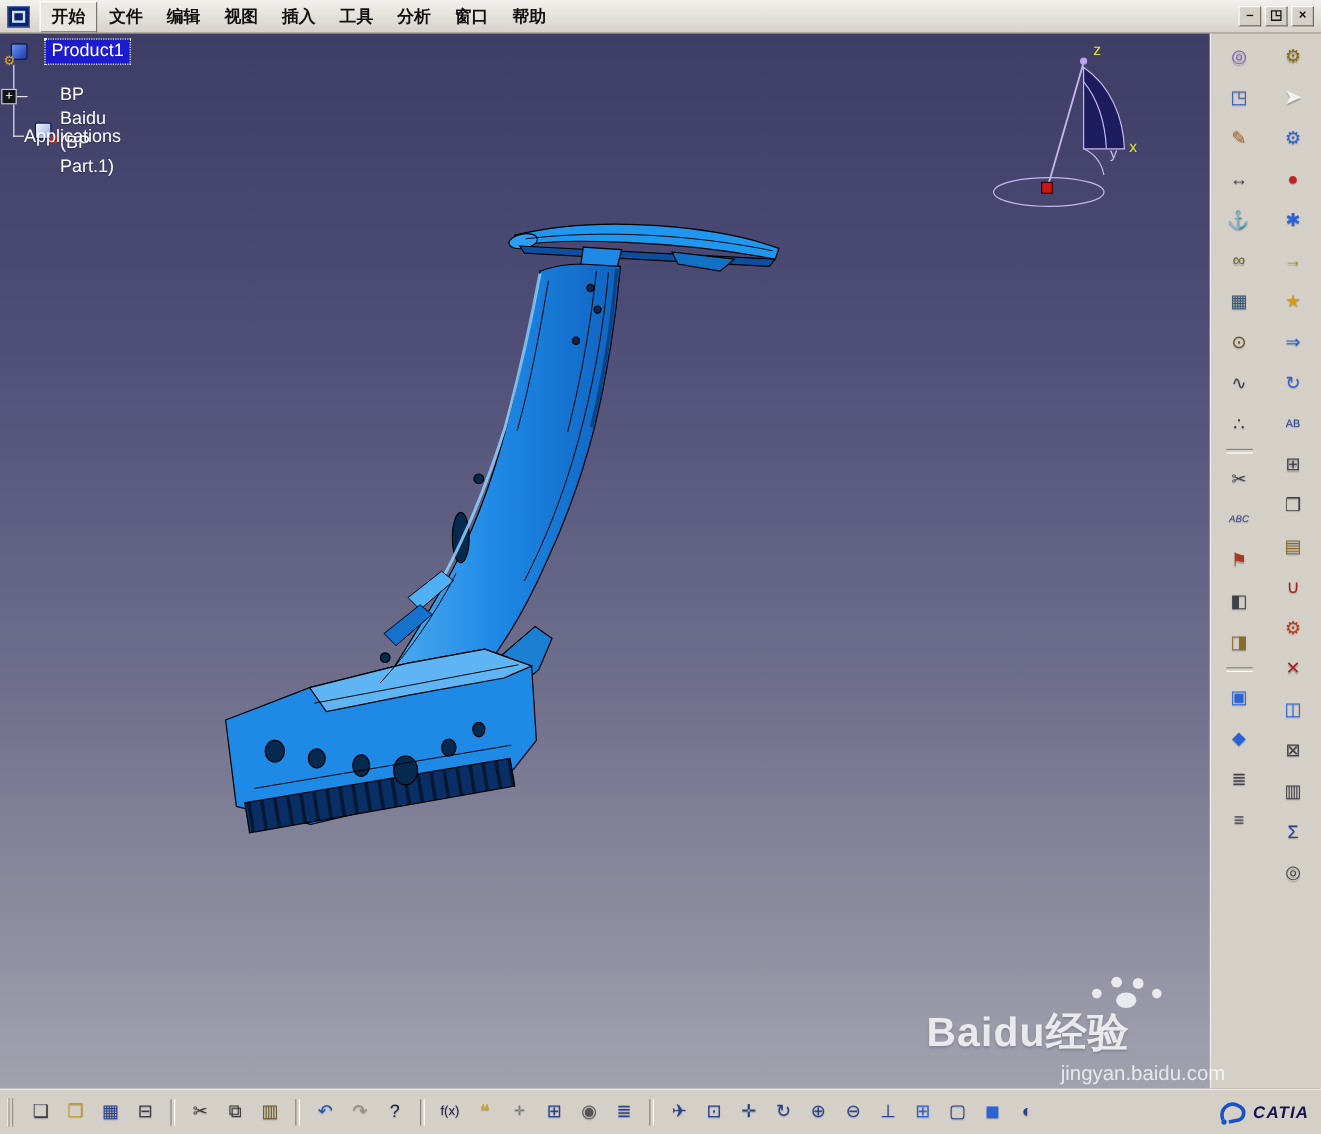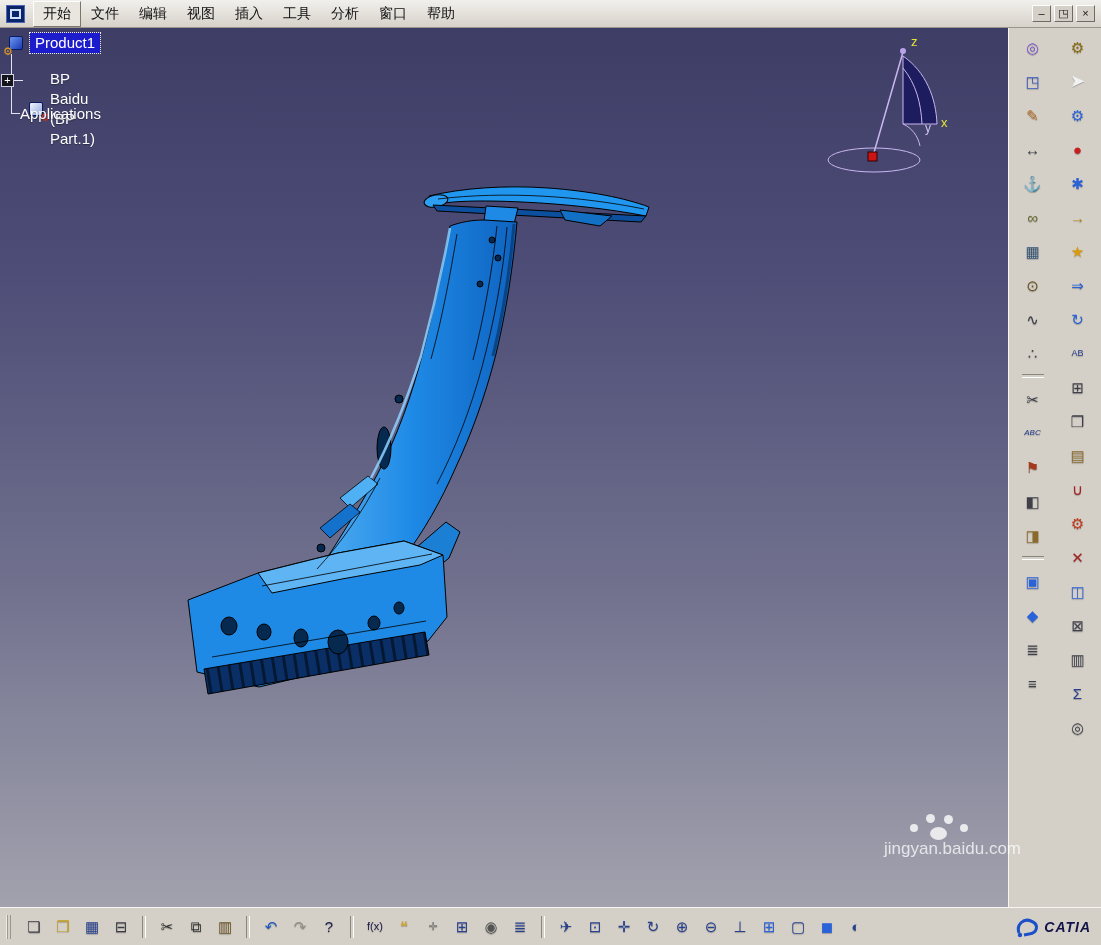--- a/index.html
+++ b/index.html
@@ -7,20 +7,21 @@
     margin: 0; width: 1101px; height: 945px; overflow: hidden;
     font-family: "Liberation Sans", sans-serif; background: #d4d0c8;
   }
   .app { position: relative; width: 1101px; height: 945px; }
 
   
   .menubar {
     height: 28px; display: flex; align-items: center; padding: 12px 4px;
     background: linear-gradient(#f2f0ec, #d6d2ca);
     border-bottom: 1px solid #9a968e;
+    font-weight: bold;
   }
   .app-icon { width: 19px; height: 18px; background: #0a246a; border: 1px solid #4a66b4; margin: 0 8px 0 2px; position: relative; flex: none; }
   .app-icon::after { content: ""; position: absolute; inset: 3px; border: 2px solid #cfe0ff; }
   .menu-item { padding: 4px 10px; font-size: 14px; color: #101010; cursor: default; white-space: nowrap; }
   .menu-item.active { border: 1px solid; border-color: #ffffff #7a766e #7a766e #ffffff; background: #e9e6df; padding: 3px 9px; }
   .win-controls { margin-left: auto; display: flex; gap: 3px; padding-right: 2px; }
   .win-btn {
     width: 19px; height: 17px; background: #d4d0c8; border: 1px solid;
     border-color: #ffffff #6f6b63 #6f6b63 #ffffff; font-size: 11px; line-height: 14px;
     text-align: center; color: #111; cursor: default;
@@ -42,21 +43,21 @@
   .tree-row { position: absolute; display: flex; align-items: center; gap: 4px; }
   .row-root { left: 6px; top: 5px; }
   .row-part { left: 26px; top: 41px; }
   .row-apps { left: 20px; top: 76px; }
   .node-icon { position: relative; width: 20px; height: 20px; display: inline-block; flex: none; }
   .node-icon .base { position: absolute; inset: 3px; background: linear-gradient(135deg, #6a96f2, #1a3ab0); border: 1px solid #0a1a60; border-radius: 2px; }
   .node-icon .gear { position: absolute; font-size: 11px; left: -3px; bottom: -4px; color: #e8a020; line-height: 1; }
   .node-icon.part .base { background: linear-gradient(135deg, #f0f5ff, #93a9dc); }
   .node-icon.part .gear { color: #d43018; right: -4px; left: auto; }
   .node-label { line-height: 20px; text-shadow: 0 1px 1px rgba(0,0,0,.35); }
-  .node-label.selected { background: #1c1ccc; outline: 1px dotted #e8e8ff; padding: 0 5px; text-shadow: none; }
+  .node-label.selected { background: #1c1ccc; outline: 1px dotted #e8e8ff; padding: 0 5px; text-shadow: none; margin-left: 8px; }
   .expander {
     position: absolute; left: 1px; top: 46px; width: 13px; height: 13px;
     background: #14141c; border: 1px solid #cfcfdd; color: #fff; font-size: 11px;
     line-height: 11px; text-align: center; cursor: default; z-index: 4;
   }
 
   
   .right-toolbar {
     width: 93px; height: 879px; background: #d4d0c8; display: flex; gap: 2px;
     padding: 6px 2px; border-left: 1px solid #f8f6f2; box-shadow: -1px 0 0 #8a867e;
@@ -440,16 +441,17 @@
   </div>
 
   <div class="watermark">
     <div class="paw">
       <span style="left:138px;top:12px;width:8px;height:8px;"></span>
       <span style="left:154px;top:2px;width:9px;height:9px;"></span>
       <span style="left:172px;top:3px;width:9px;height:9px;"></span>
       <span style="left:188px;top:12px;width:8px;height:8px;"></span>
       <span style="left:158px;top:15px;width:17px;height:13px;"></span>
     </div>
+    <div class="wm-title"><span>Baidu</span><span>经验</span></div>
     <div class="wm-url">jingyan.baidu.com</div>
   </div>
 
 </div>
 
 </body></html>

